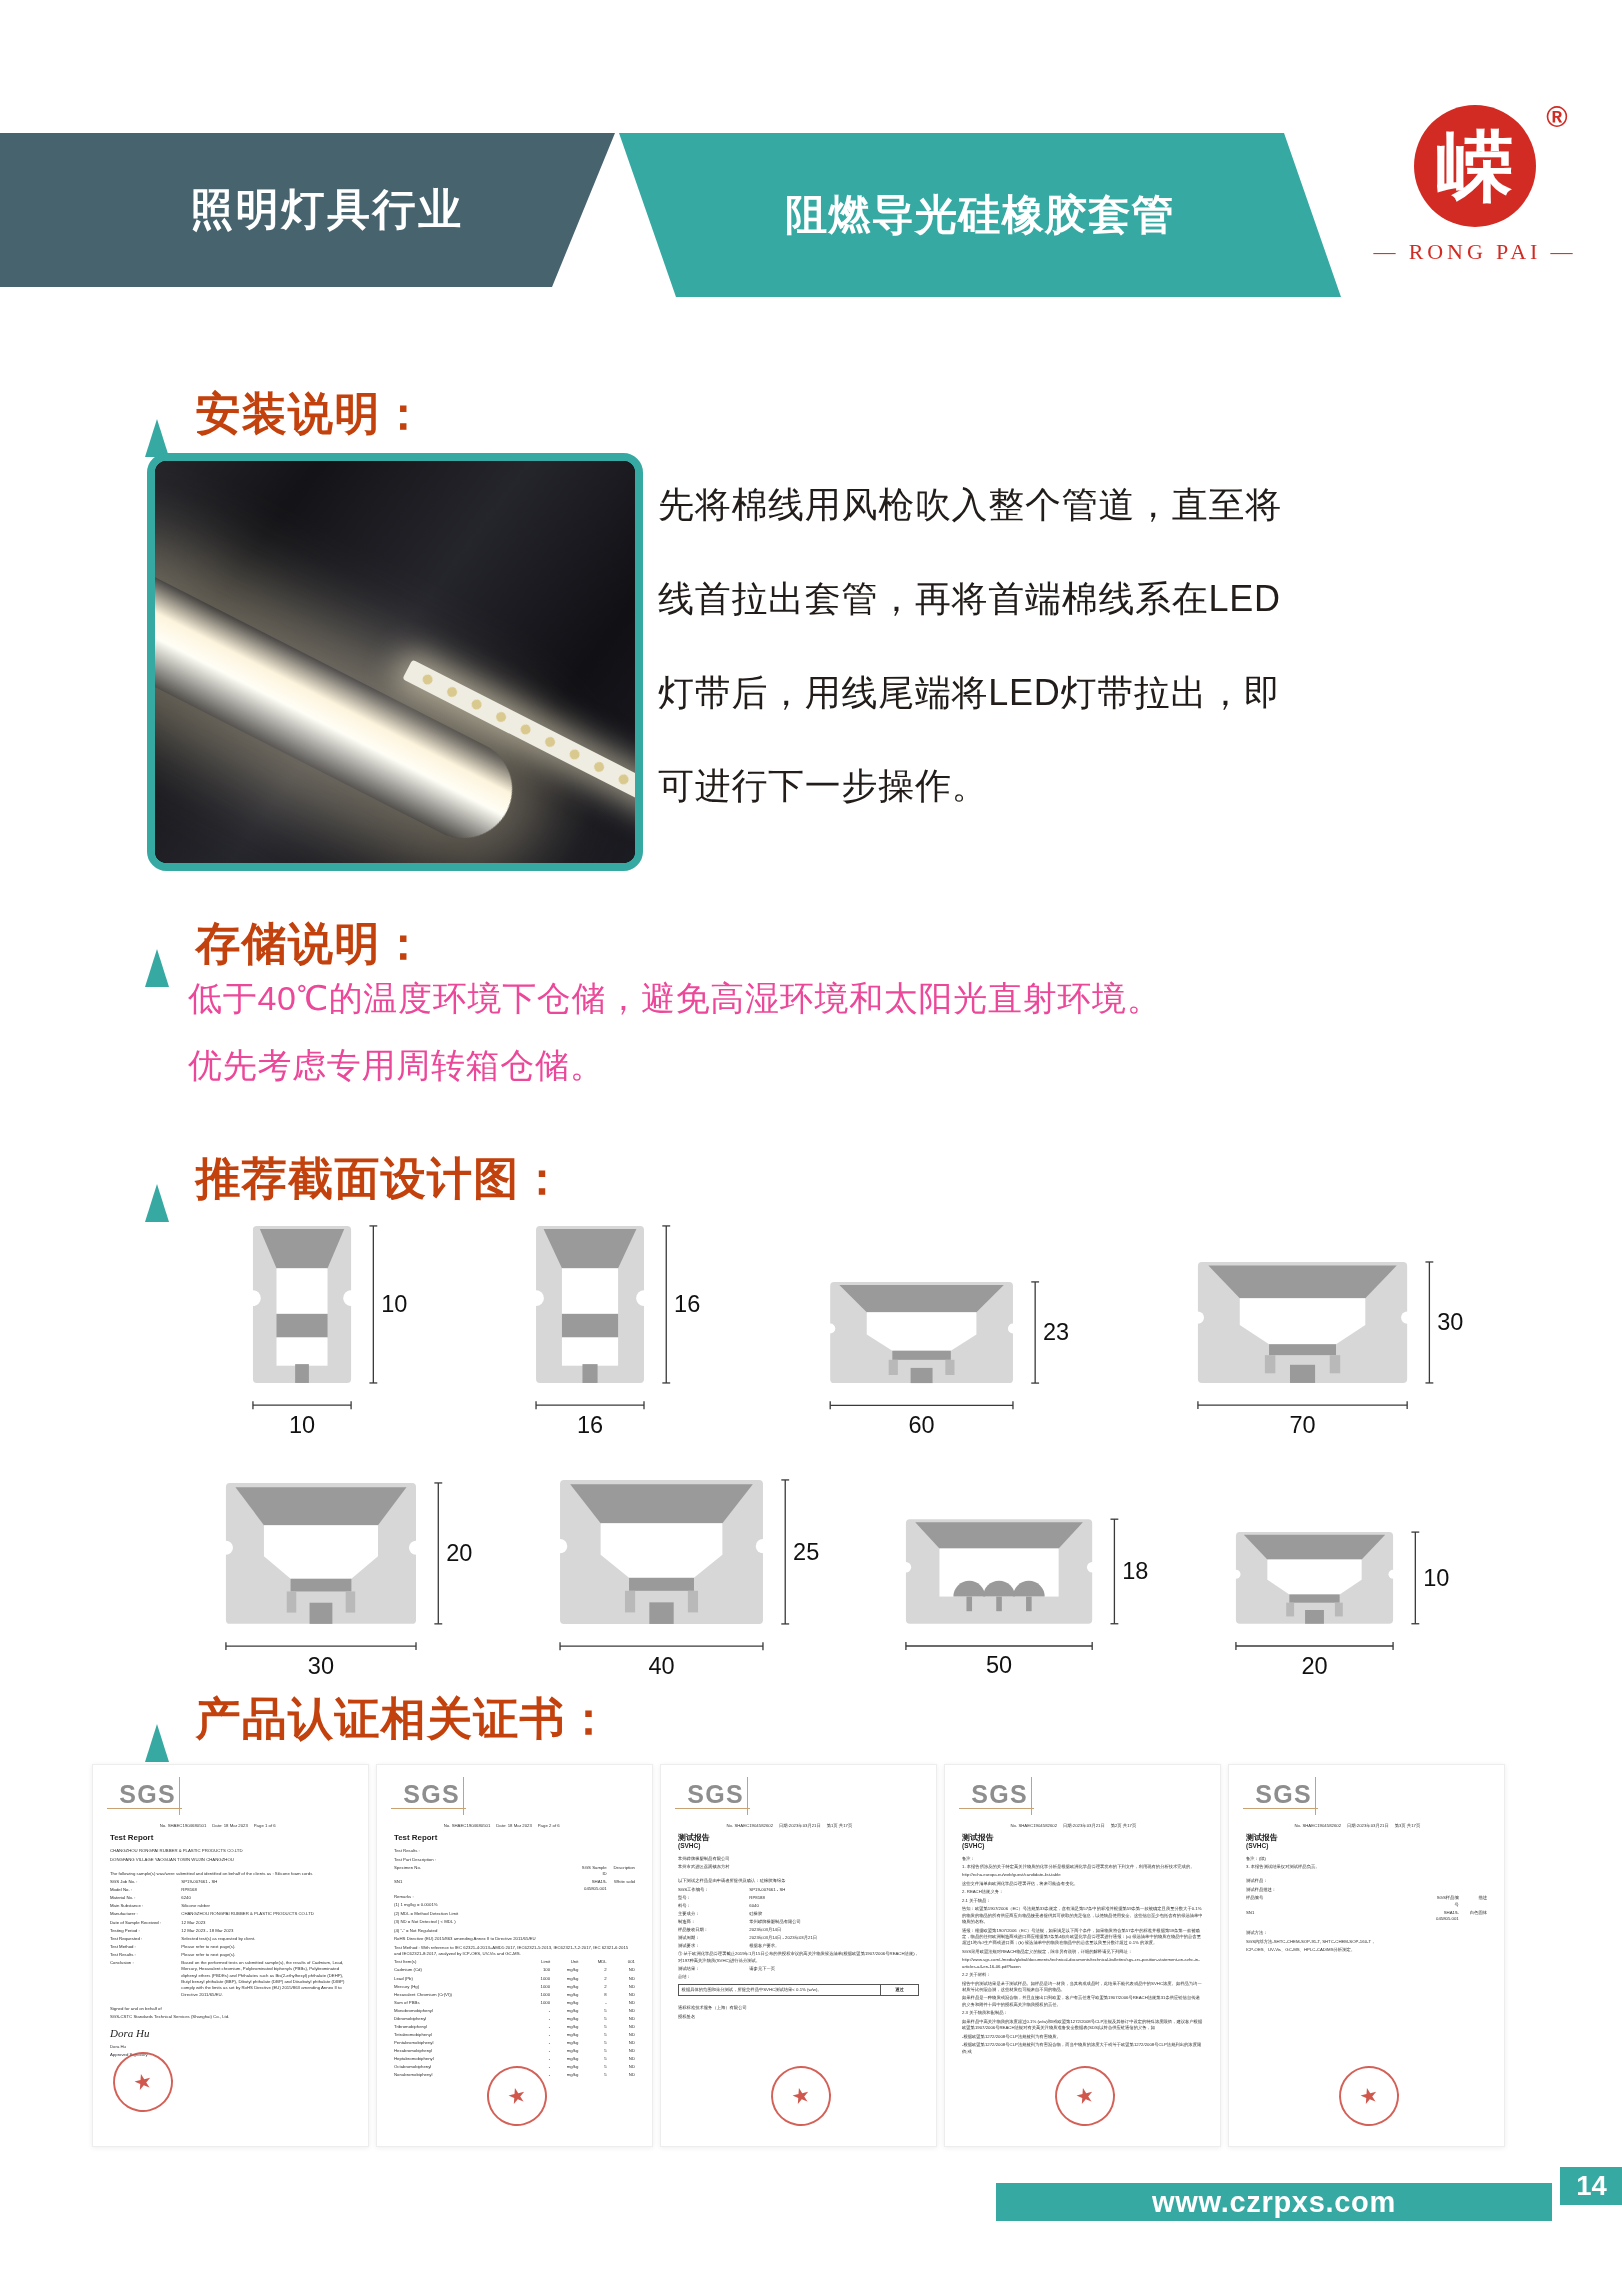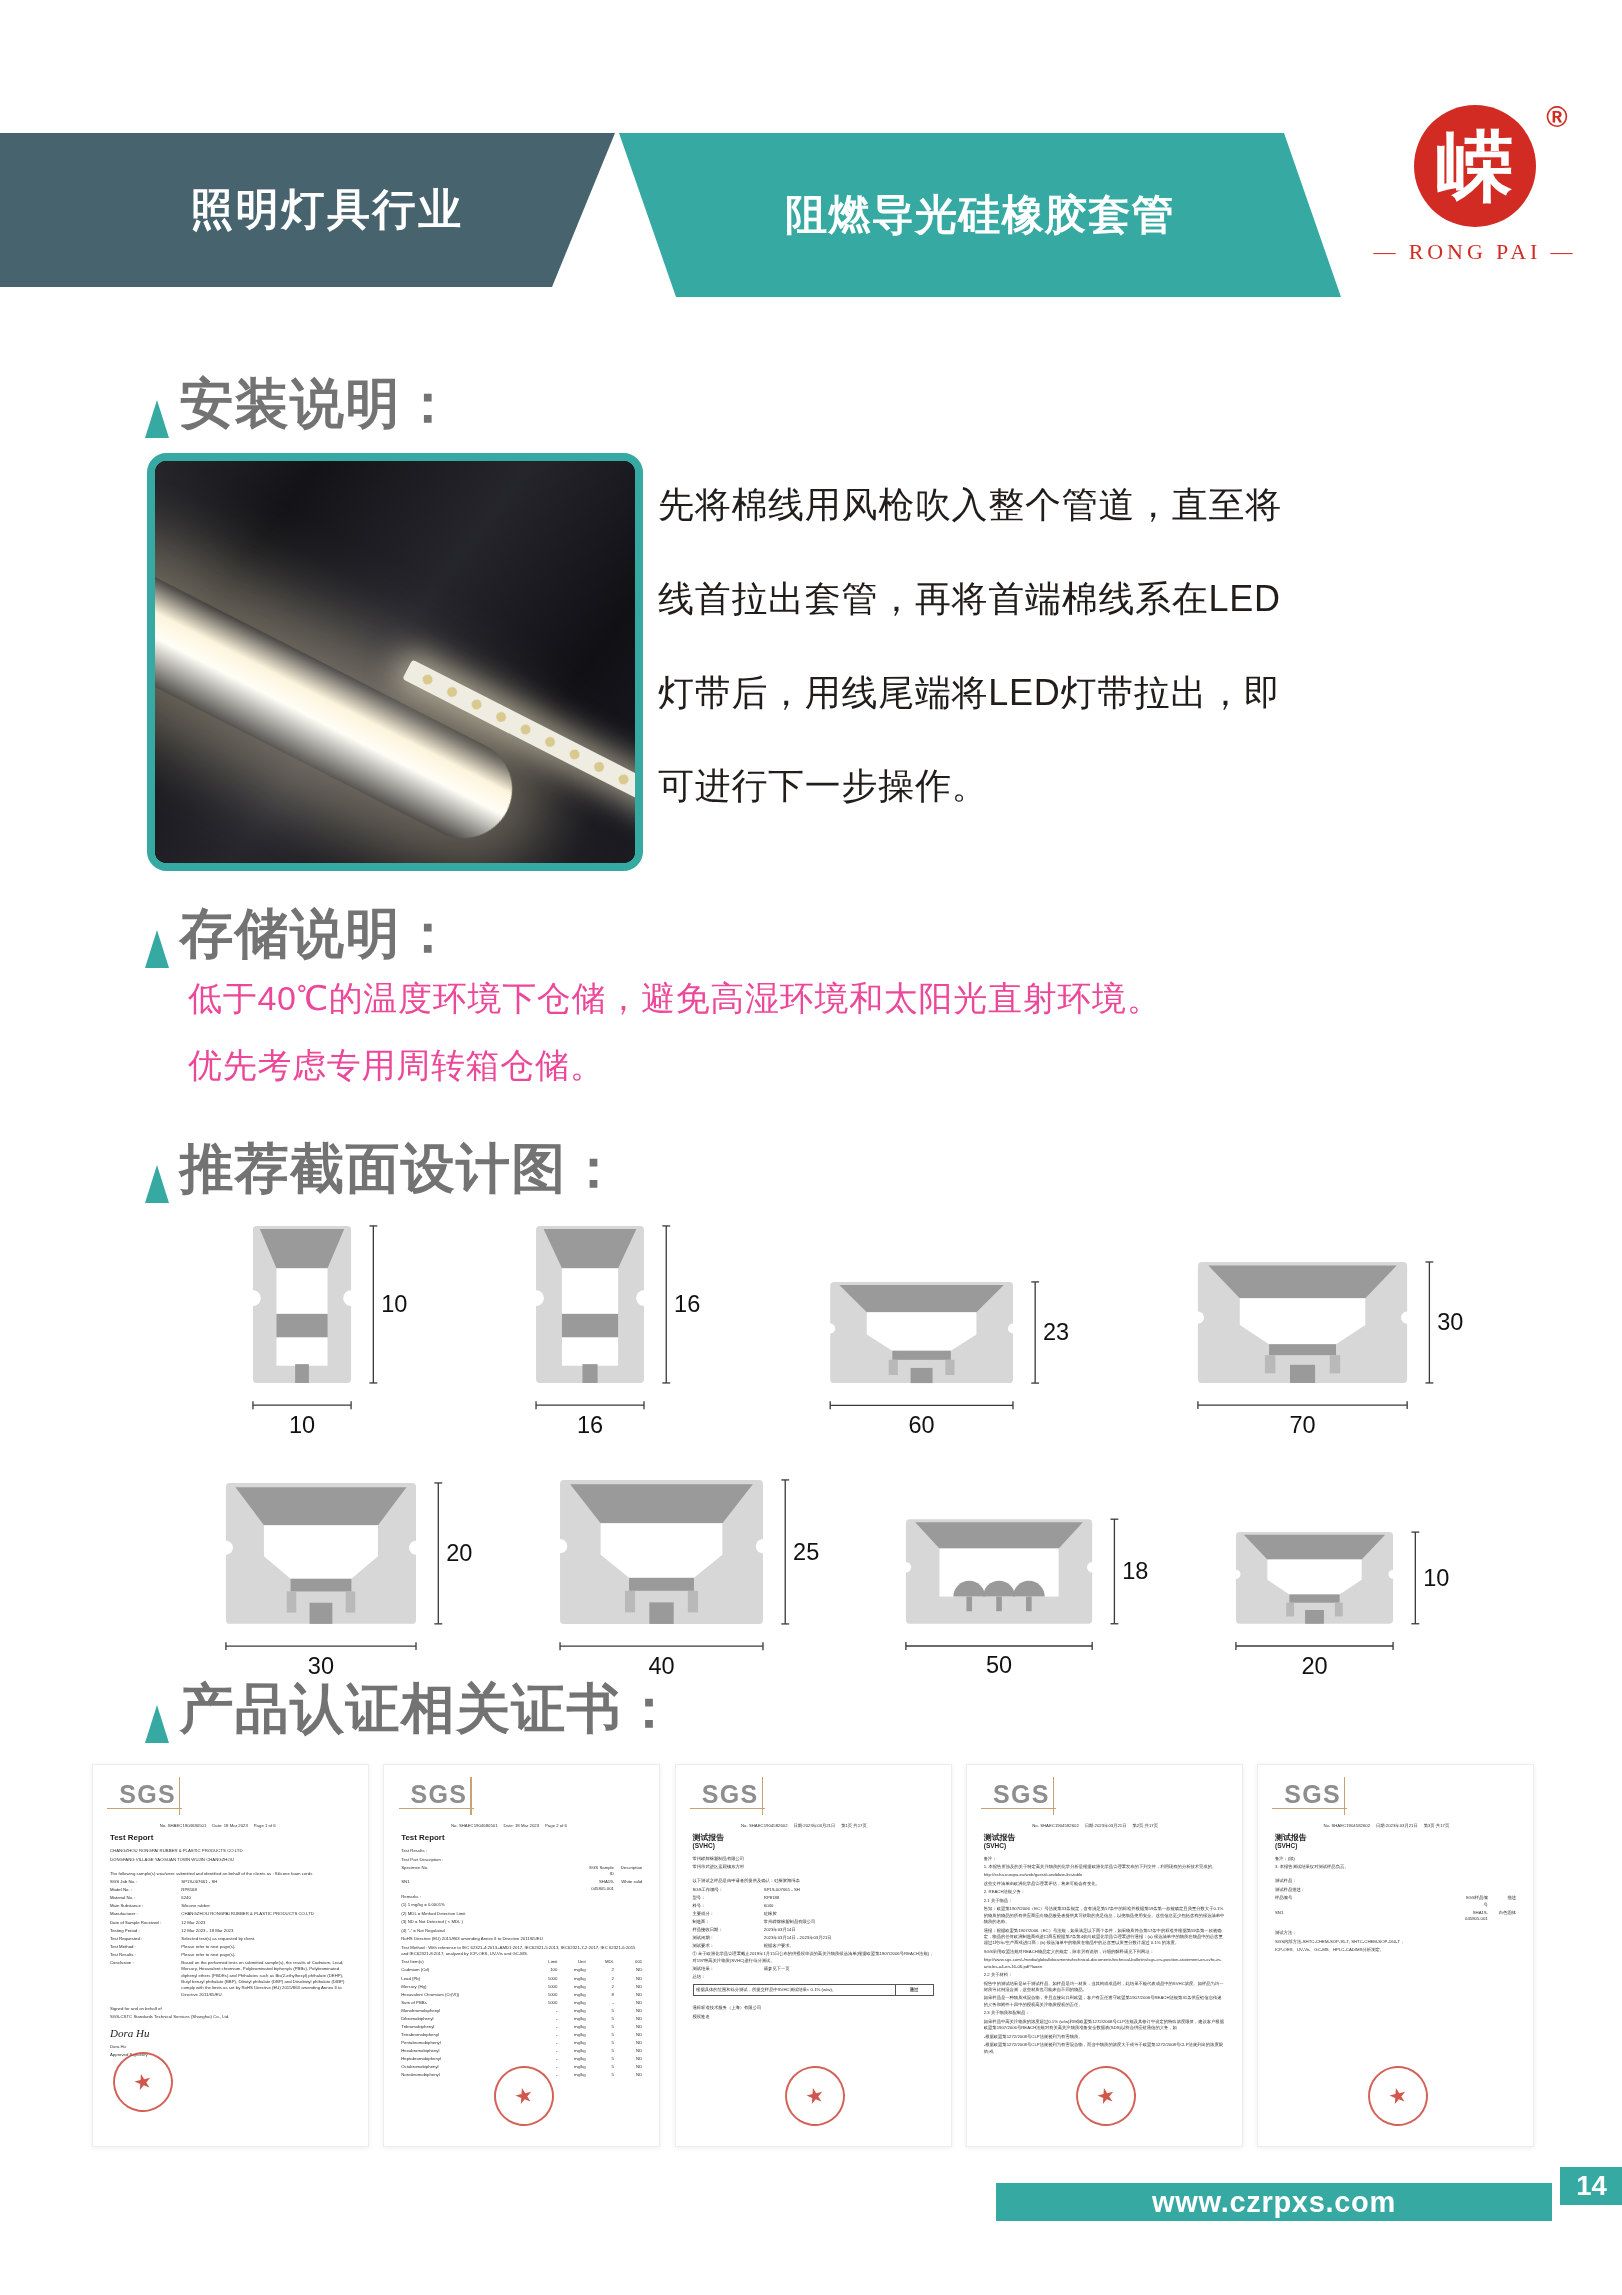--- a/index.html
+++ b/index.html
@@ -21,21 +21,21 @@
                background:#d22b23;display:flex;align-items:center;justify-content:center;}
   .brand .disc span{color:#fff;font-size:77px;font-weight:700;line-height:1;}
   .brand .reg{position:absolute;right:18.3px;top:-3.9px;color:#d22b23;font-size:29px;font-weight:700;}
   .brand .nm{margin-top:11.8px;color:#d22b23;font-family:"Liberation Serif",serif;
              font-size:22px;letter-spacing:3.9px;white-space:nowrap;}
 
   
   .sec-head{position:absolute;display:flex;align-items:flex-end;gap:10.5px;}
   .tri{width:0;height:0;border-left:12.4px solid transparent;border-right:12.4px solid transparent;
        border-bottom:38px solid #35a9a2;margin-bottom:2.6px;}
-  .sec-head h2{margin:0;font-size:54px;font-weight:700;color:#737373;letter-spacing:1.3px;}
+  .sec-head h2{margin:16px;font-size:45px;font-weight:700;color:#c2410c;letter-spacing:1.3px;}
 
   
   .photo-frame{position:absolute;left:147px;top:453px;width:480px;height:402px;
                border:8.5px solid #35a9a2;border-radius:19.6px;background:#0d0d10;overflow:hidden;}
   .photo{position:absolute;inset:0;border-radius:10.5px;overflow:hidden;background:#0d0d10;}
   .bg-streak{position:absolute;left:-30%;top:-20%;width:180%;height:150%;transform:rotate(9deg);
              background:linear-gradient(118deg,#3a3a41 0%,#141418 28%,#26262d 44%,#101015 60%,#1d1d24 76%,#0b0b0e 100%);opacity:.95;}
   .beam{position:absolute;left:-14%;top:22%;width:98%;height:98px;transform:rotate(27deg);transform-origin:left center;
         background:linear-gradient(180deg,rgba(255,244,214,.2),#fdf4dd 32%,#fffef6 55%,rgba(255,244,214,.25));
         border-radius:52px;box-shadow:0 0 72px 39px rgba(252,238,200,.38);filter:blur(0.7px);}
@@ -52,21 +52,21 @@
   .storage-text p{margin:0 0 30px;font-size:34px;line-height:1.1;color:#ec4899;letter-spacing:0.7px;}
 
   
   .prow{position:absolute;display:flex;justify-content:space-between;align-items:flex-end;}
   #profiles-row-0{left:249px;top:1218px;width:1217px;height:216px;}
   #profiles-row-1{left:222px;top:1472px;width:1230px;height:203px;}
   .pcell svg{display:block;}
   .pcell text{font-family:"Liberation Sans",sans-serif;}
 
   
-  #certs{position:absolute;left:92px;top:1764px;width:1442px;display:flex;gap:1px;justify-content:space-between;}
+  #certs{position:absolute;left:92px;top:1764px;width:1442px;display:flex;gap:7px;}
   .cert{position:relative;width:277px;height:383px;background:#fff;border:0.7px solid #ededed;
         box-shadow:0 1.3px 5.2px rgba(0,0,0,.07);padding:14.4px 17px;box-sizing:border-box;overflow:hidden;}
   .sgs-wrap{margin:2.6px 0 9.2px 9.2px;height:30px;}
   .sgs{position:relative;display:inline-block;font-weight:700;font-size:25px;color:#8e8e8e;
        letter-spacing:1.3px;line-height:1;}
   .sgs::after{content:"";position:absolute;left:-11.8px;right:-6.5px;bottom:-2px;height:1.3px;background:#c9a273;}
   .sgs::before{content:"";position:absolute;right:-4.6px;top:-5.2px;width:1.3px;height:38px;background:#c9a273;}
   .cert-head{display:flex;gap:6.5px;align-items:flex-start;margin-bottom:5.9px;}
   .cert-title{font-weight:700;font-size:7.9px;color:#1f1f1f;line-height:1.15;min-width:42px;margin-top:12px;}
   .cert-sub{font-weight:700;font-size:6.5px;}

